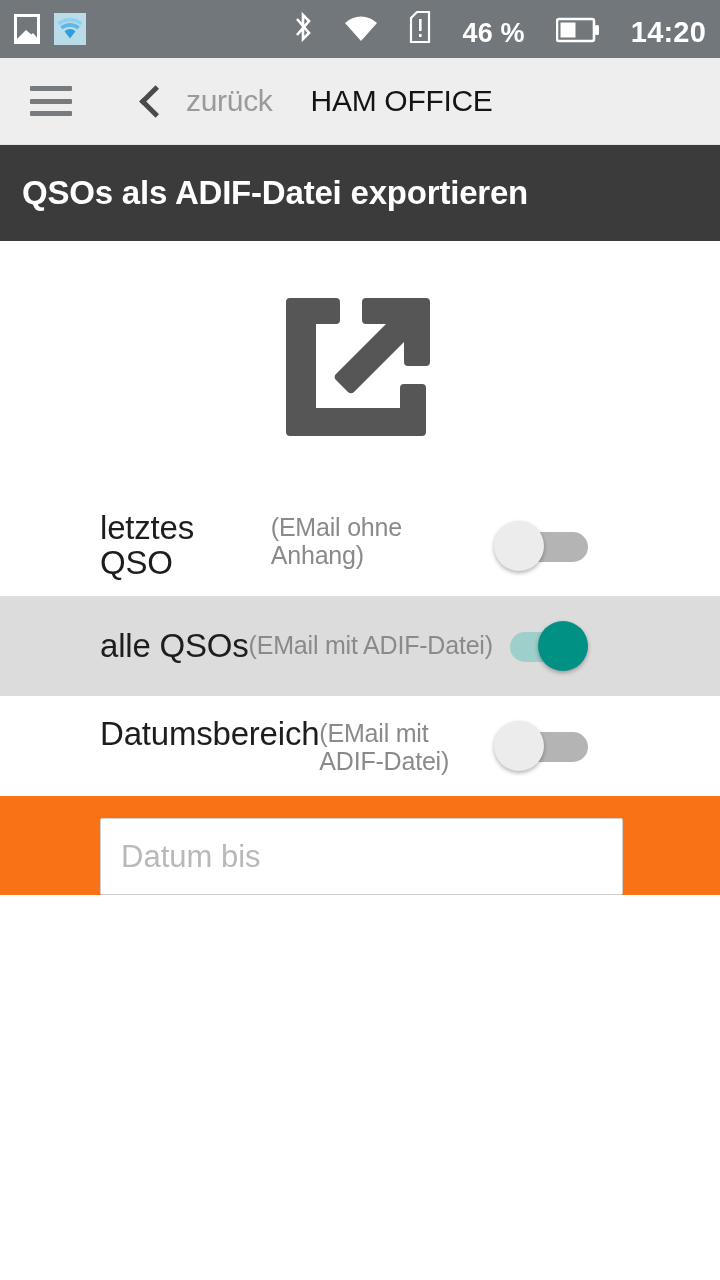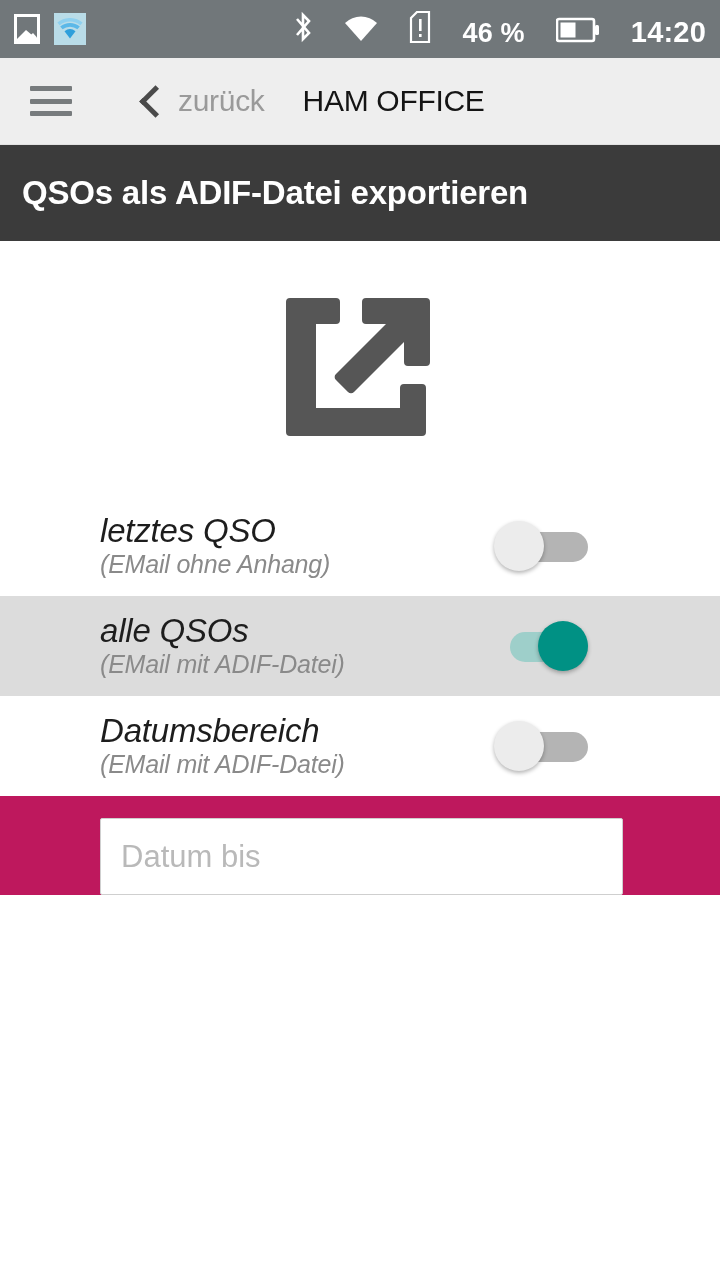--- a/index.html
+++ b/index.html
@@ -110,21 +110,21 @@
   .back-chevron::before {
     content: "";
     position: absolute;
     left: 6px; top: 7px;
     width: 18px; height: 18px;
     border-left: 5px solid #4a4a4a;
     border-bottom: 5px solid #4a4a4a;
     transform: rotate(45deg);
   }
   .nav-back-label {
-    margin-left: 16px;
+    margin-left: 24px;
     color: #9a9a9a;
     font-size: 30px;
     letter-spacing: -0.3px;
   }
   .nav-title {
     margin-left: 38px;
     color: #141414;
     font-size: 30px;
     letter-spacing: -0.3px;
   }
@@ -168,23 +168,22 @@
     height: 100px;
     display: flex;
     align-items: center;
     padding: 0 30px 0 100px;
     box-sizing: border-box;
     position: relative;
   }
   .row.selected { background: #dcdcdc; }
   .row-labels {
     display: flex;
-    flex-direction: column;
+    flex-direction: row;
     flex: 1;
-    font-style: italic;
   }
   .row-title {
     font-size: 33px;
     color: #1d1d1d;
     line-height: 1.05;
     letter-spacing: -0.2px;
   }
   .row-sub {
     font-size: 25px;
     color: #8a8a8a;
@@ -225,21 +224,21 @@
   .toggle.on .knob {
     left: 44px;
     background: #009184;
     box-shadow: 0 2px 4px rgba(0,0,0,0.30);
   }
 
   
   .fields {
     padding: 22px 97px 0 100px;
     box-sizing: border-box;
-    background: #be185d;
+    background: #f97316;
   }
   .field {
     display: block;
     width: 100%;
     height: 77px;
     box-sizing: border-box;
     border: 1px solid #cfcfcf;
     border-radius: 2px;
     background: #ffffff;
     font-family: "Liberation Sans", sans-serif;

